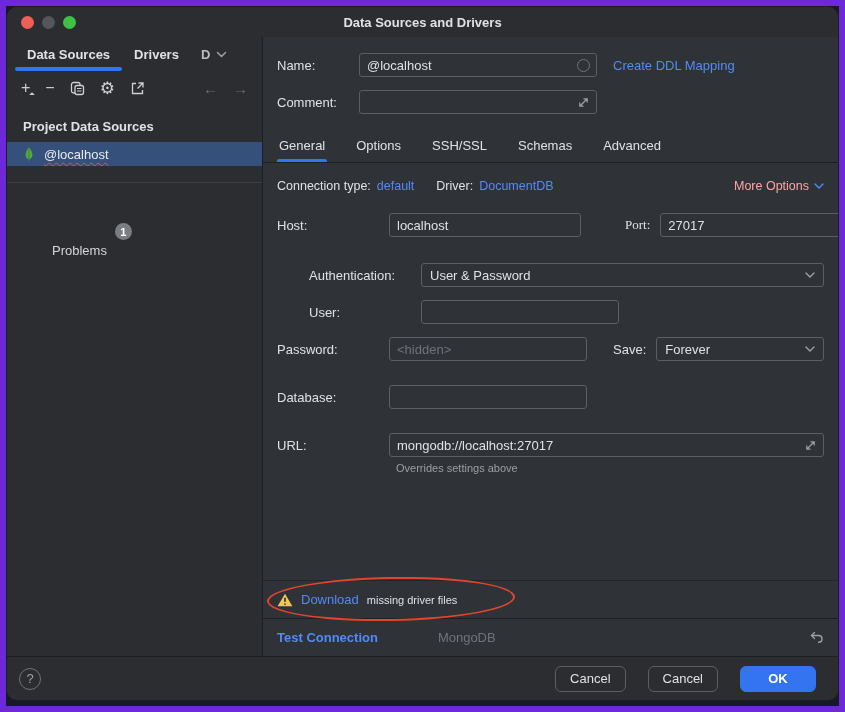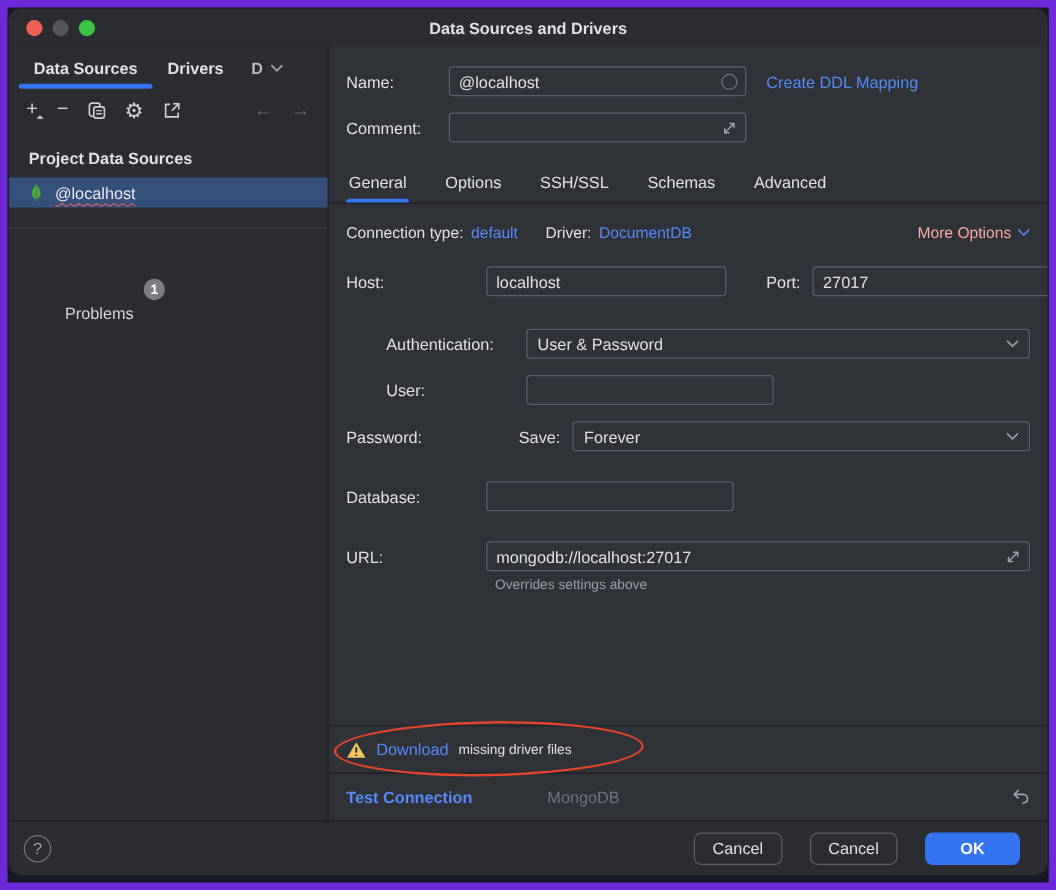--- a/index.html
+++ b/index.html
@@ -220,21 +220,21 @@
                   <path d="M1 1 L5 5 L9 1" stroke="#548AF7" stroke-width="1.4" fill="none" stroke-linecap="round"></path>
                 </svg>
             </span>
           </div>
 
           <div class="frow mb26">
             <span class="flabel">Host:</span>
             <div class="field w-198">
               <input value="localhost" style="">
             </div>
-            <span class="mini-label" style="margin-left:32px;">Port:</span>
+            <span class="mini-label" style="margin-left:44px;font-family:Liberation Serif, serif;">Port:</span>
             <div class="field grow">
               <input value="27017" style="">
             </div>
           </div>
 
           <div class="frow mb13">
             <span class="flabel">Authentication:</span>
             <div class="dropdown grow">
               <span class="dd-value">User &amp; Password</span>
               <svg width="10" height="6" viewBox="0 0 10 6">
@@ -245,20 +245,23 @@
 
           <div class="frow mb13">
             <span class="flabel">User:</span>
             <div class="field w-198">
               <input value="" style="">
             </div>
           </div>
 
           <div class="frow mb24">
             <span class="flabel">Password:</span>
+            <div class="field w-198">
+              <input placeholder="&lt;hidden&gt;" style="">
+            </div>
             <span class="mini-label">Save:</span>
             <div class="dropdown grow">
               <span class="dd-value">Forever</span>
               <svg width="10" height="6" viewBox="0 0 10 6">
                   <path d="M1 1 L5 5 L9 1" stroke="#9da0a6" stroke-width="1.4" fill="none" stroke-linecap="round"></path>
                 </svg>
             </div>
           </div>
 
           <div class="frow mb24">

